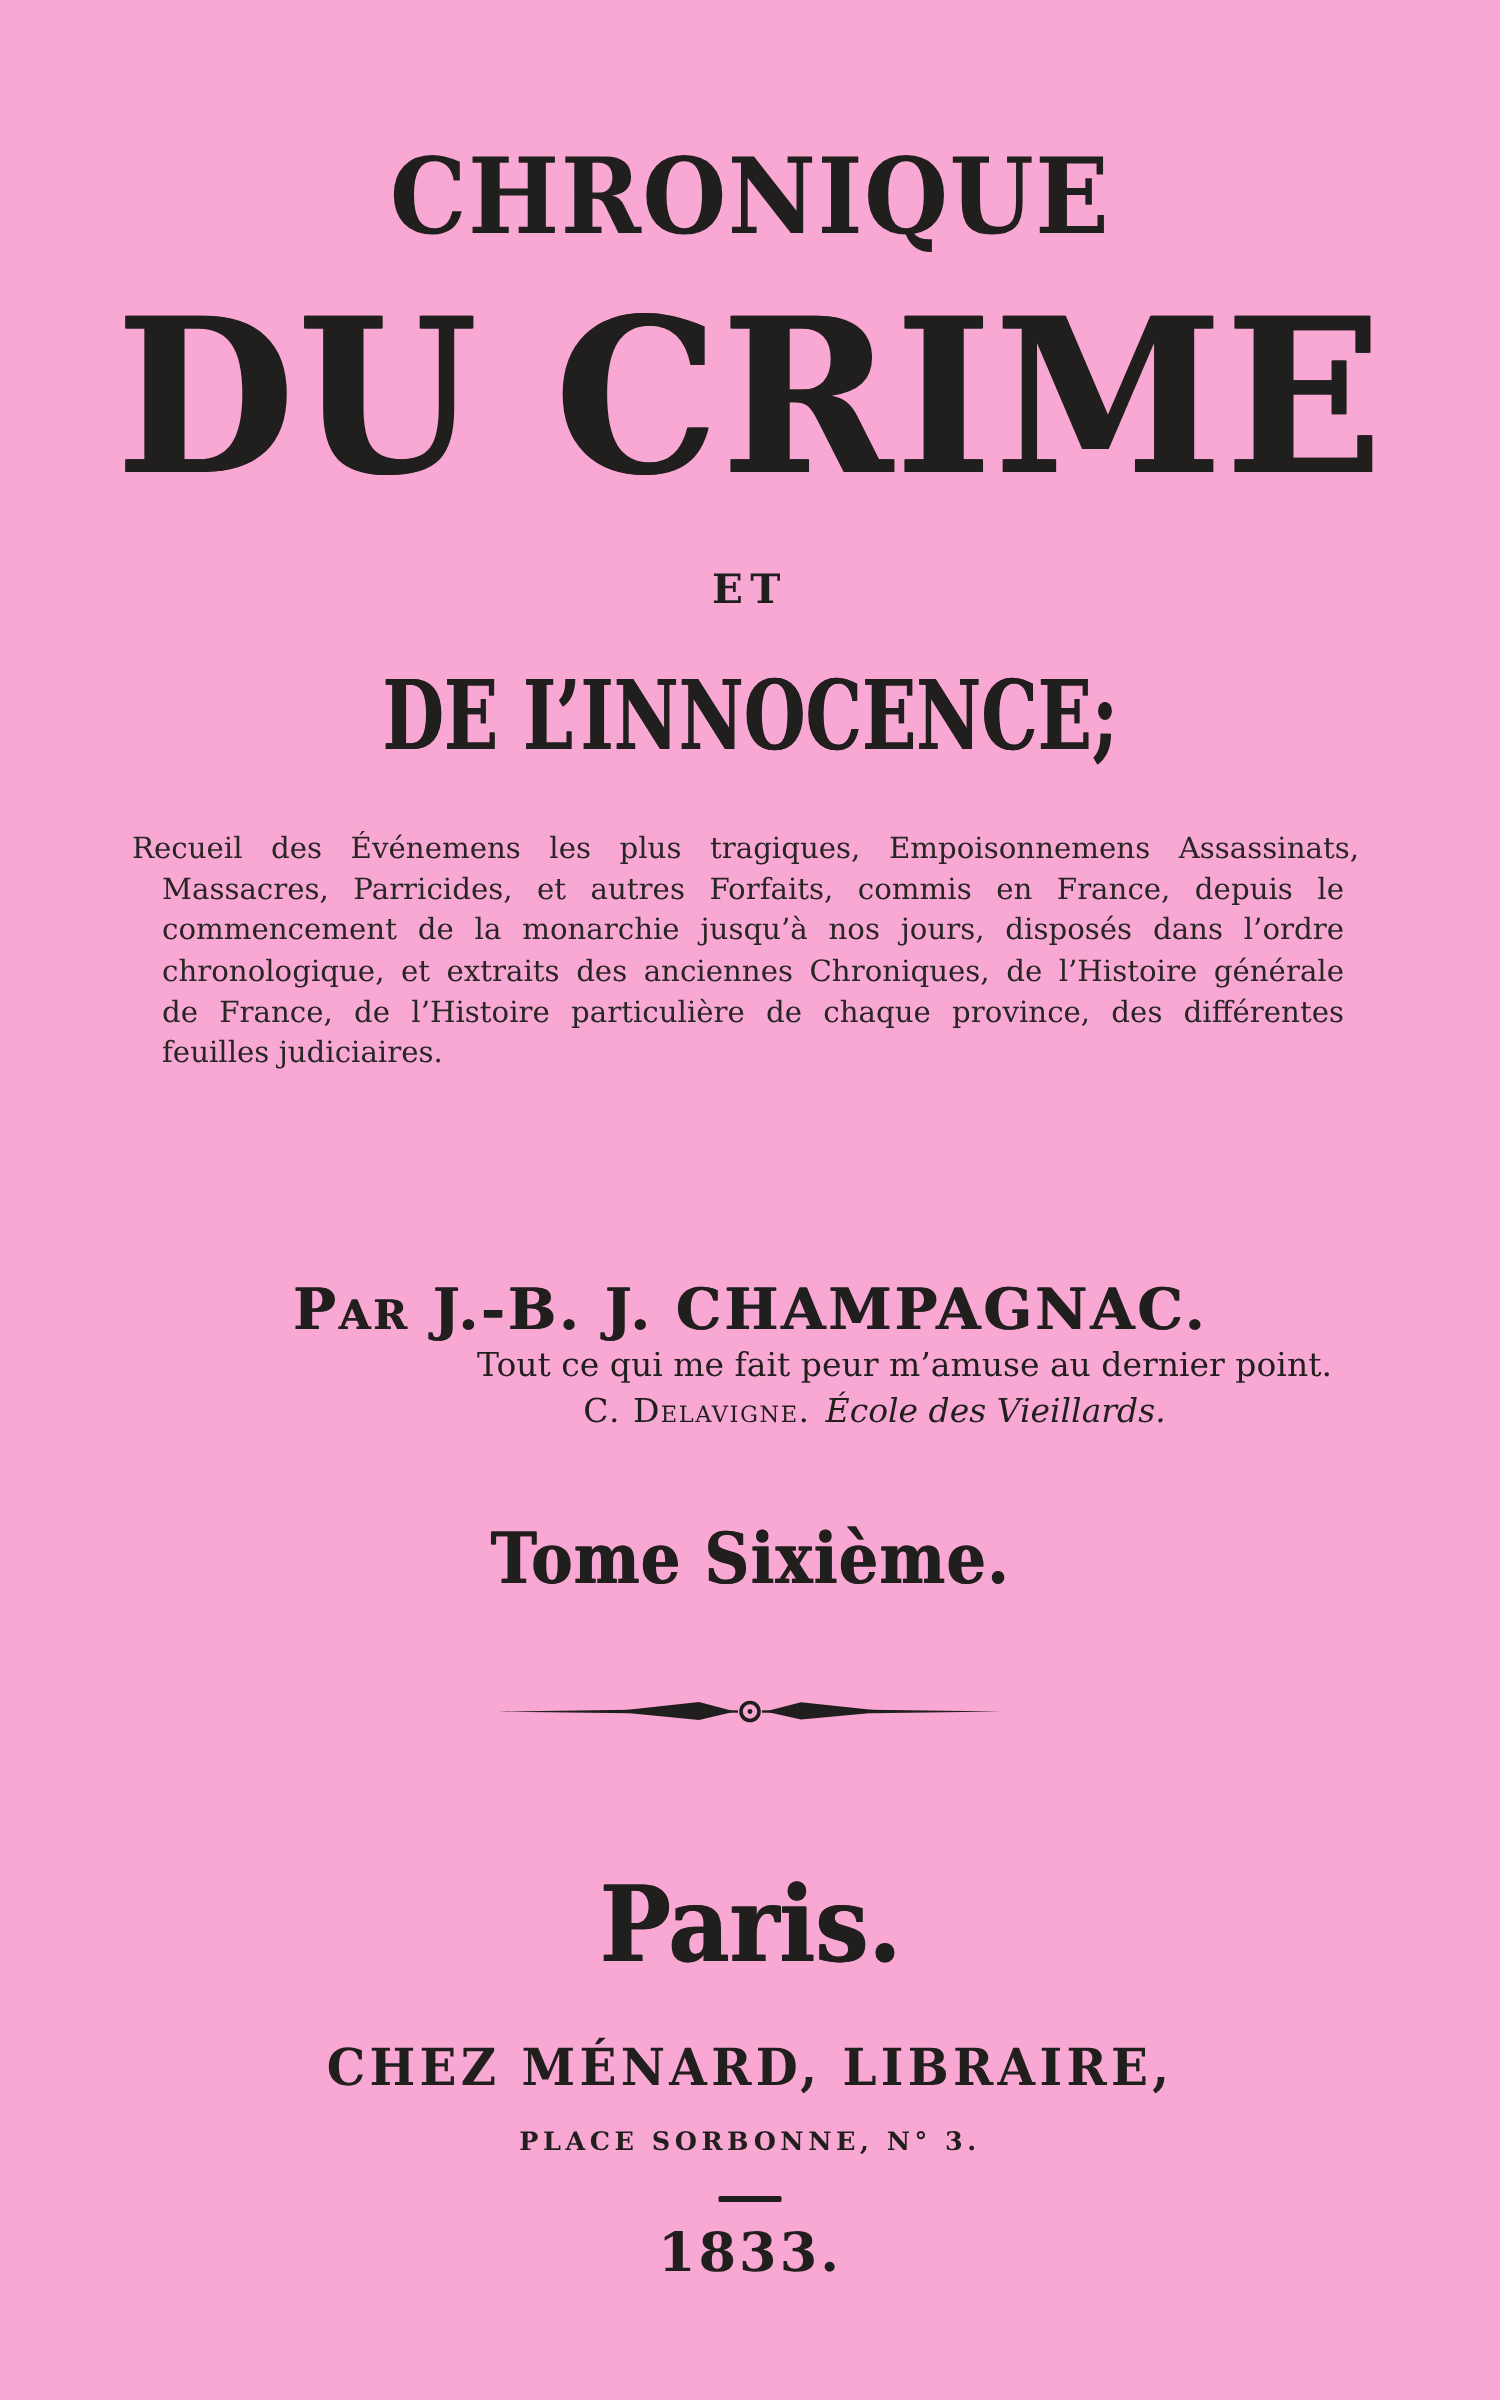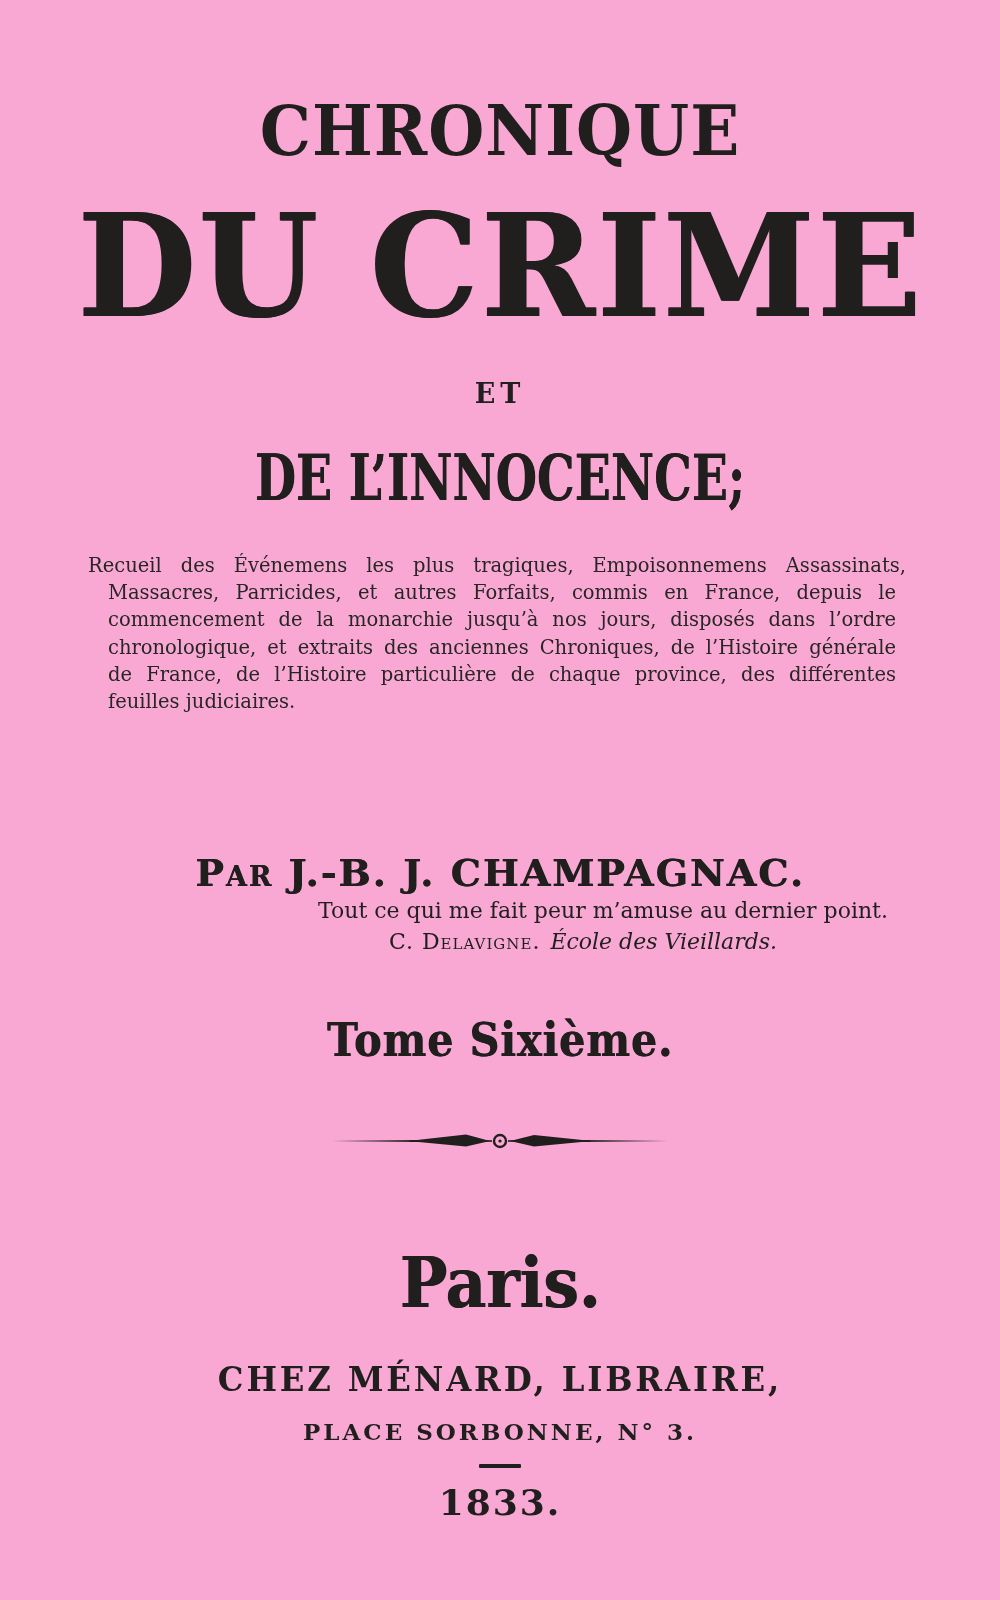--- a/index.html
+++ b/index.html
@@ -71,21 +71,21 @@
 
   .city{
     top:1248px;font-size:70px;line-height:1;font-weight:700;
     transform:scaleX(0.9);text-shadow:1px 0 0 currentColor;
   }
   .publisher{
     top:1362px;font-size:34px;line-height:1;font-weight:700;
     letter-spacing:3px;transform:scaleX(0.95);
   }
   .address{
-    top:1420px;font-size:23px;line-height:1;font-weight:700;letter-spacing:3px;
+    top:1420px;font-size:17px;line-height:1;font-weight:700;letter-spacing:3px;
   }
   .dash{
     position:absolute;top:1464px;left:479px;width:42px;height:4px;
     background:#201f1d;border-radius:1px;
   }
   .year{
     top:1484px;font-size:36px;line-height:1;font-weight:700;letter-spacing:2px;
   }
 </style>
 </head>

